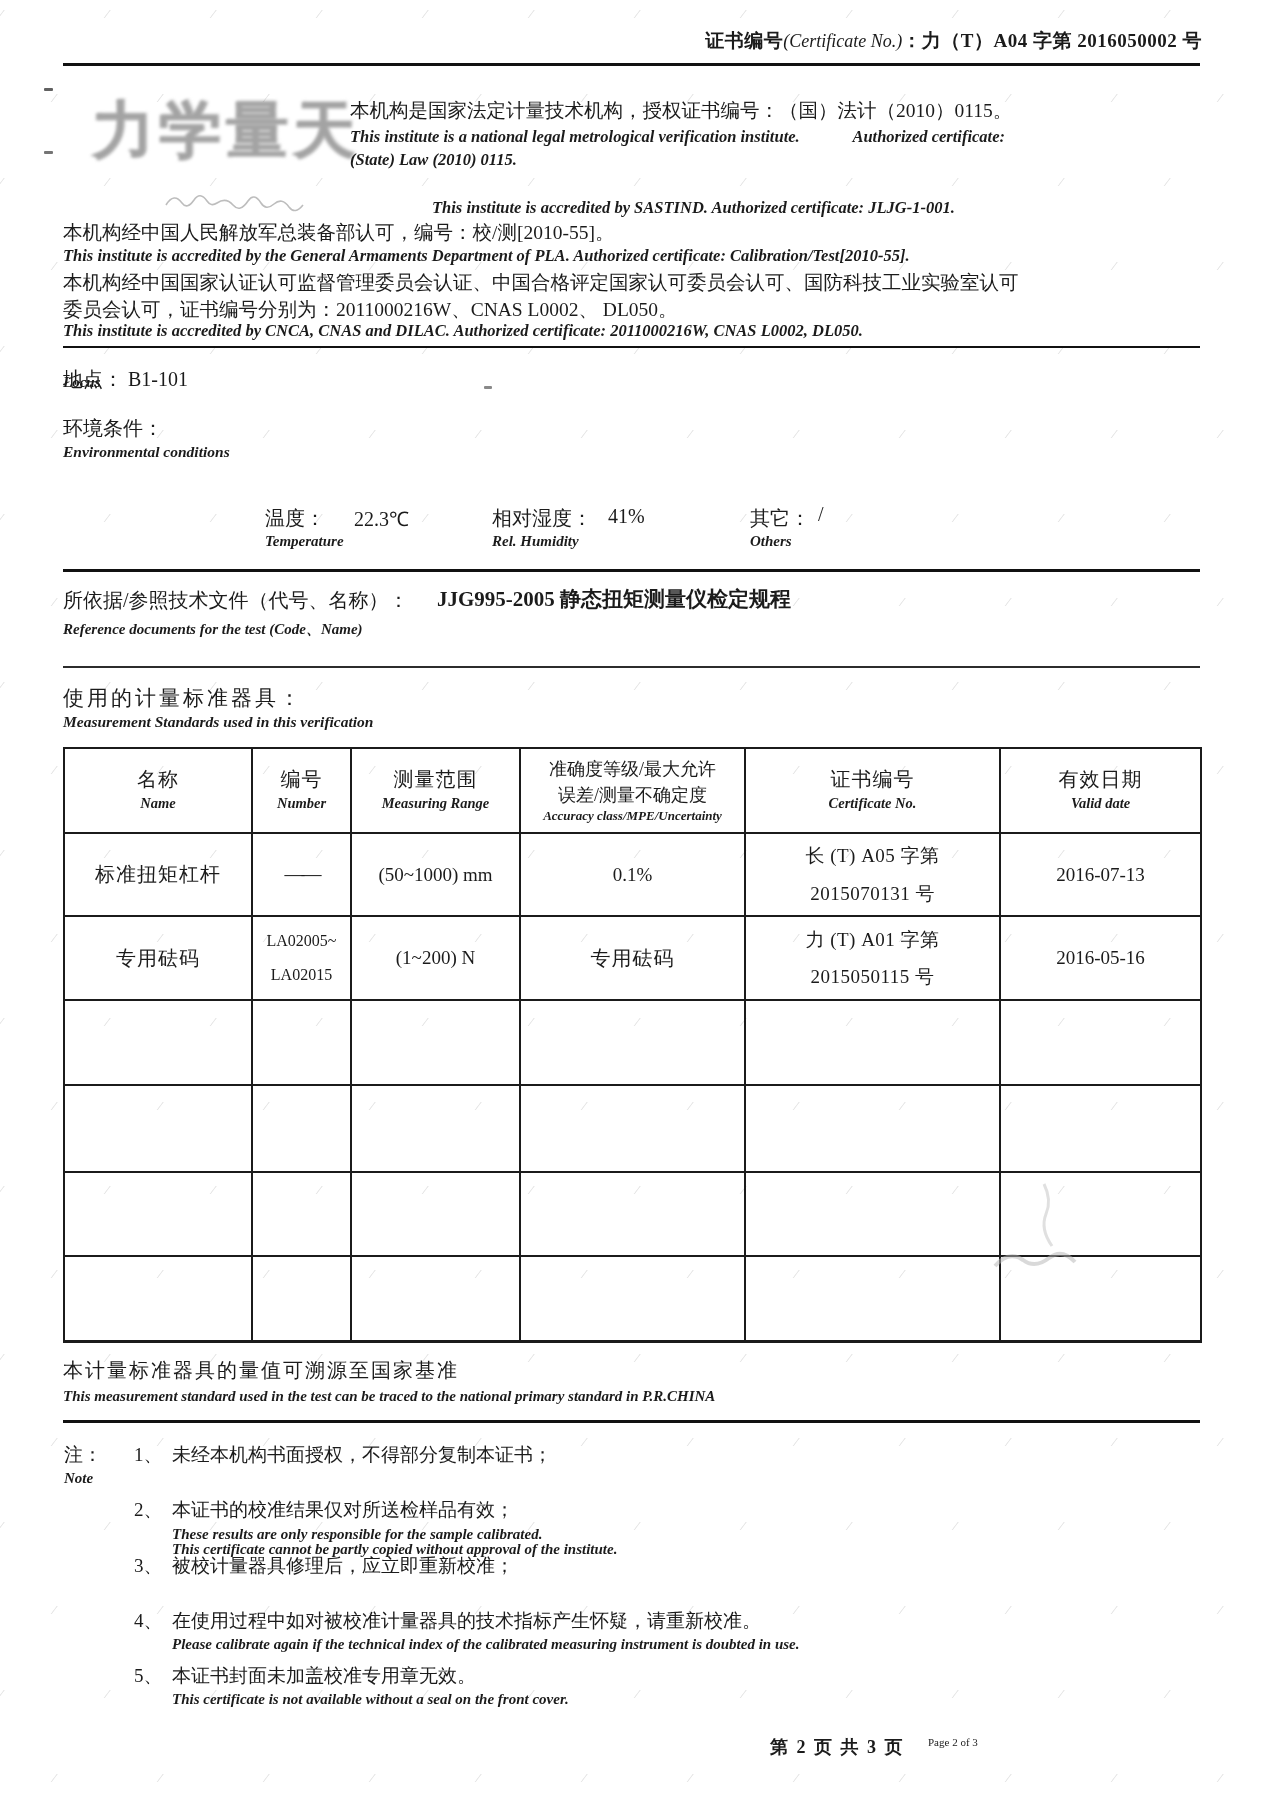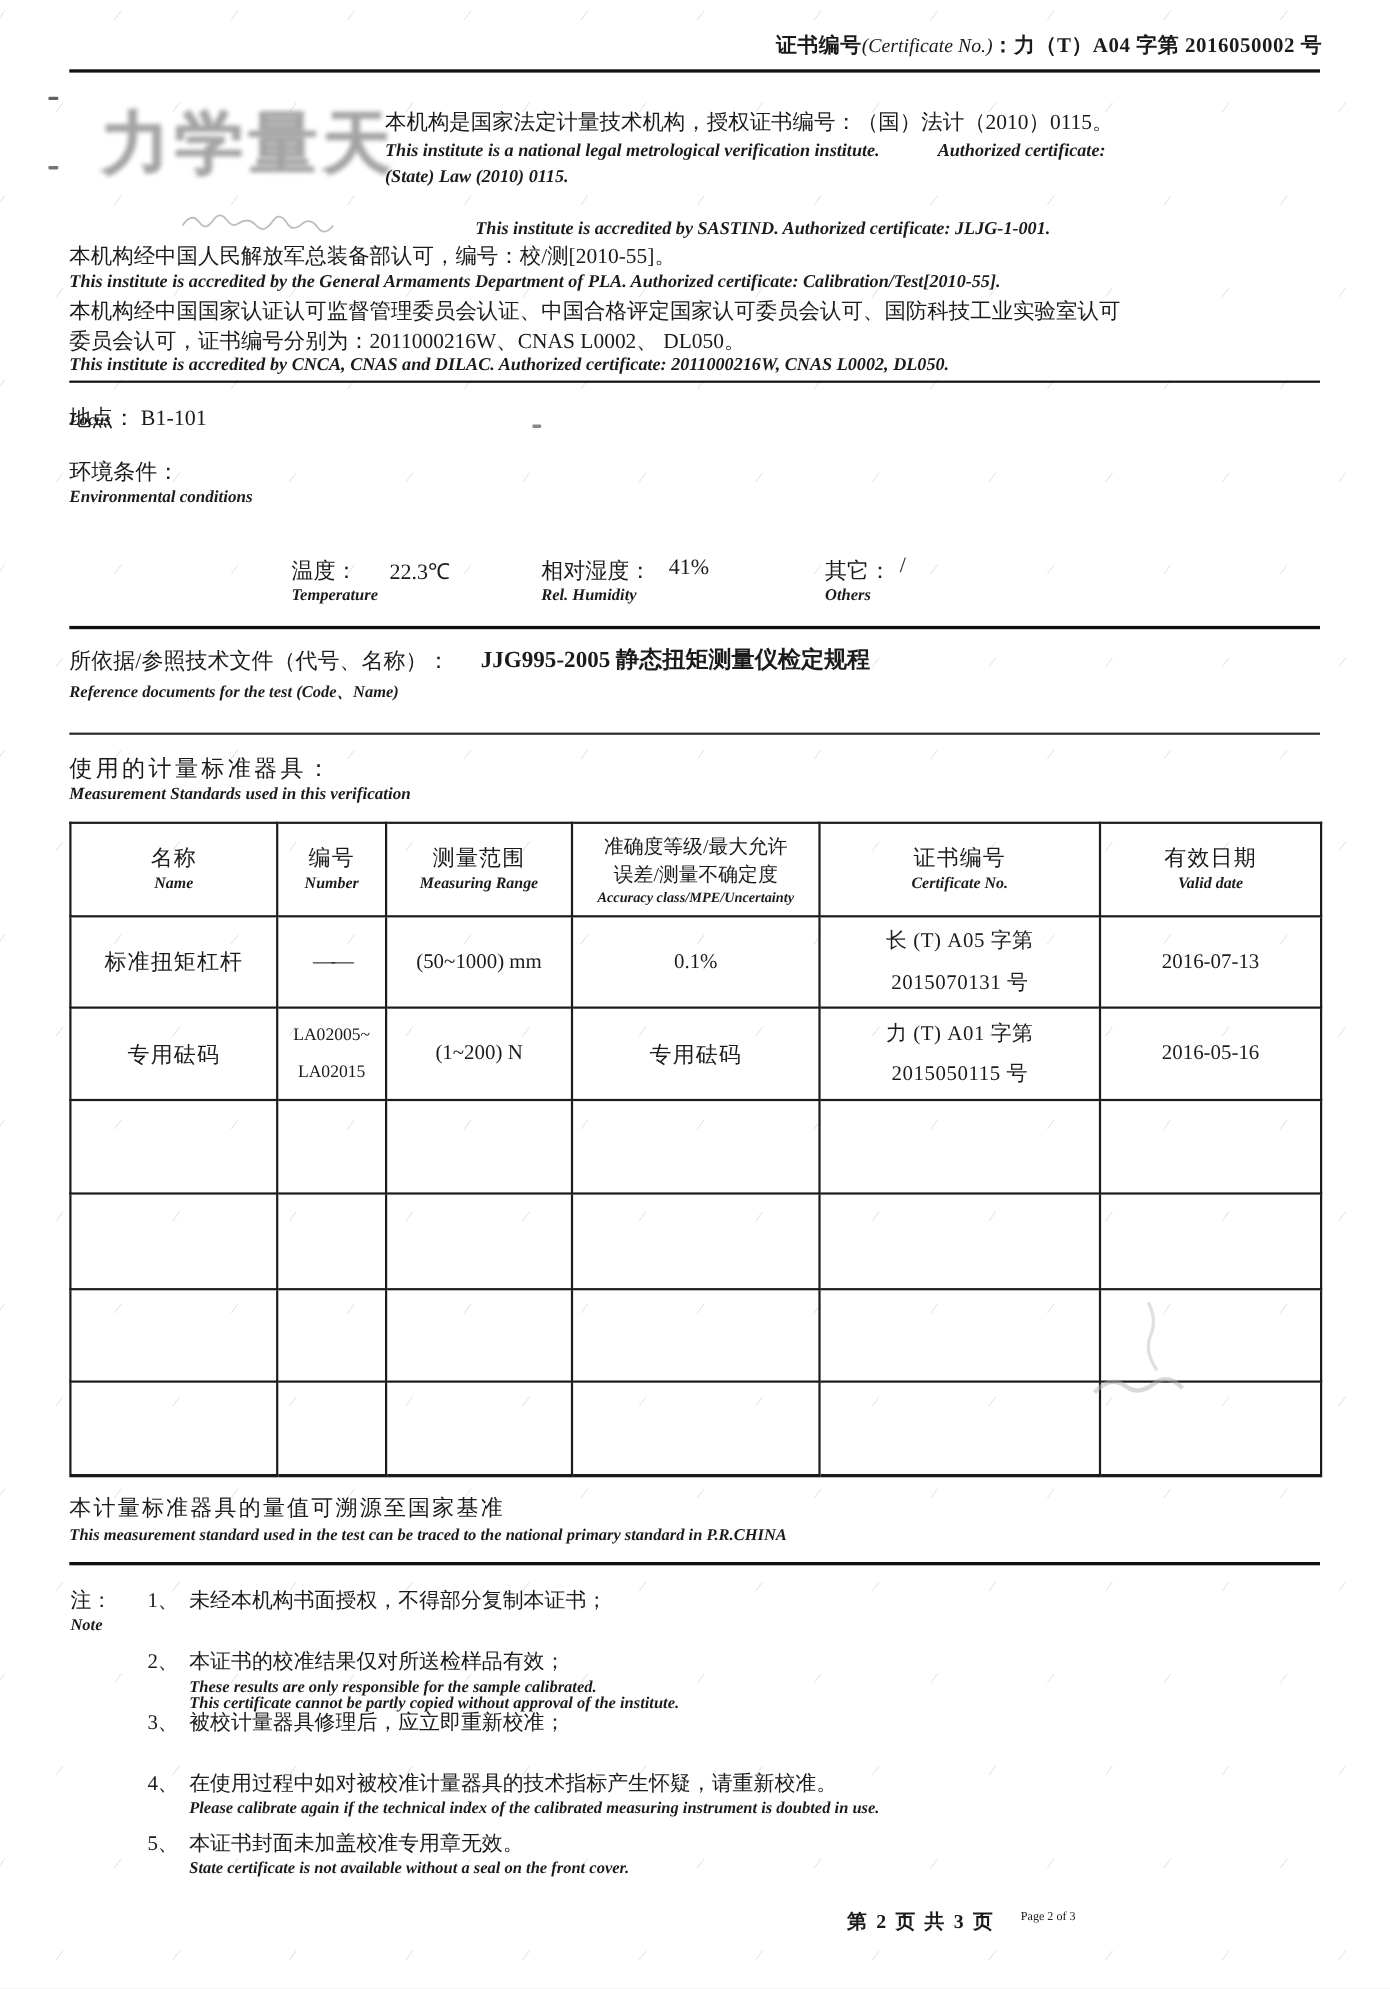--- a/index.html
+++ b/index.html
@@ -507,21 +507,21 @@
 
     <span class="abs note-cn" style="left:134px;top:1553px;">3、</span>
     <span class="abs note-cn" style="left:172px;top:1553px;">被校计量器具修理后，应立即重新校准；</span>
 
     <span class="abs note-cn" style="left:134px;top:1608px;">4、</span>
     <span class="abs note-cn" style="left:172px;top:1608px;">在使用过程中如对被校准计量器具的技术指标产生怀疑，请重新校准。</span>
     <span class="abs note-en en" style="left:172px;top:1636px;">Please calibrate again if the technical index of the calibrated measuring instrument is doubted in use.</span>
 
     <span class="abs note-cn" style="left:134px;top:1663px;">5、</span>
     <span class="abs note-cn" style="left:172px;top:1663px;">本证书封面未加盖校准专用章无效。</span>
-    <span class="abs note-en en" style="left:172px;top:1691px;">State certificate is not available without a seal on the front cover.</span>
+    <span class="abs note-en en" style="left:172px;top:1691px;">This certificate is not available without a seal on the front cover.</span>
 
     <span class="abs footer-cn" style="left:770px;top:1735px;">第 2 页 共 3 页</span>
     <span class="abs footer-en" style="left:928px;top:1736px;">Page 2 of 3</span>
 
     <div class="artifact" style="left:44px;top:88px;width:9px;height:3px;opacity:.8;"></div>
     <div class="artifact" style="left:44px;top:151px;width:9px;height:3px;opacity:.7;"></div>
     <div class="artifact" style="left:484px;top:386px;width:8px;height:3px;opacity:.6;"></div>
     <svg class="smudge" style="left:990px;top:1238px;" width="90" height="40" viewBox="0 0 90 40">
       <path d="M5 28 q14 -16 28 -6 q12 9 26 -2 q13 -10 26 4" stroke="#b5b5b5" stroke-width="4" fill="none"></path>
     </svg>

